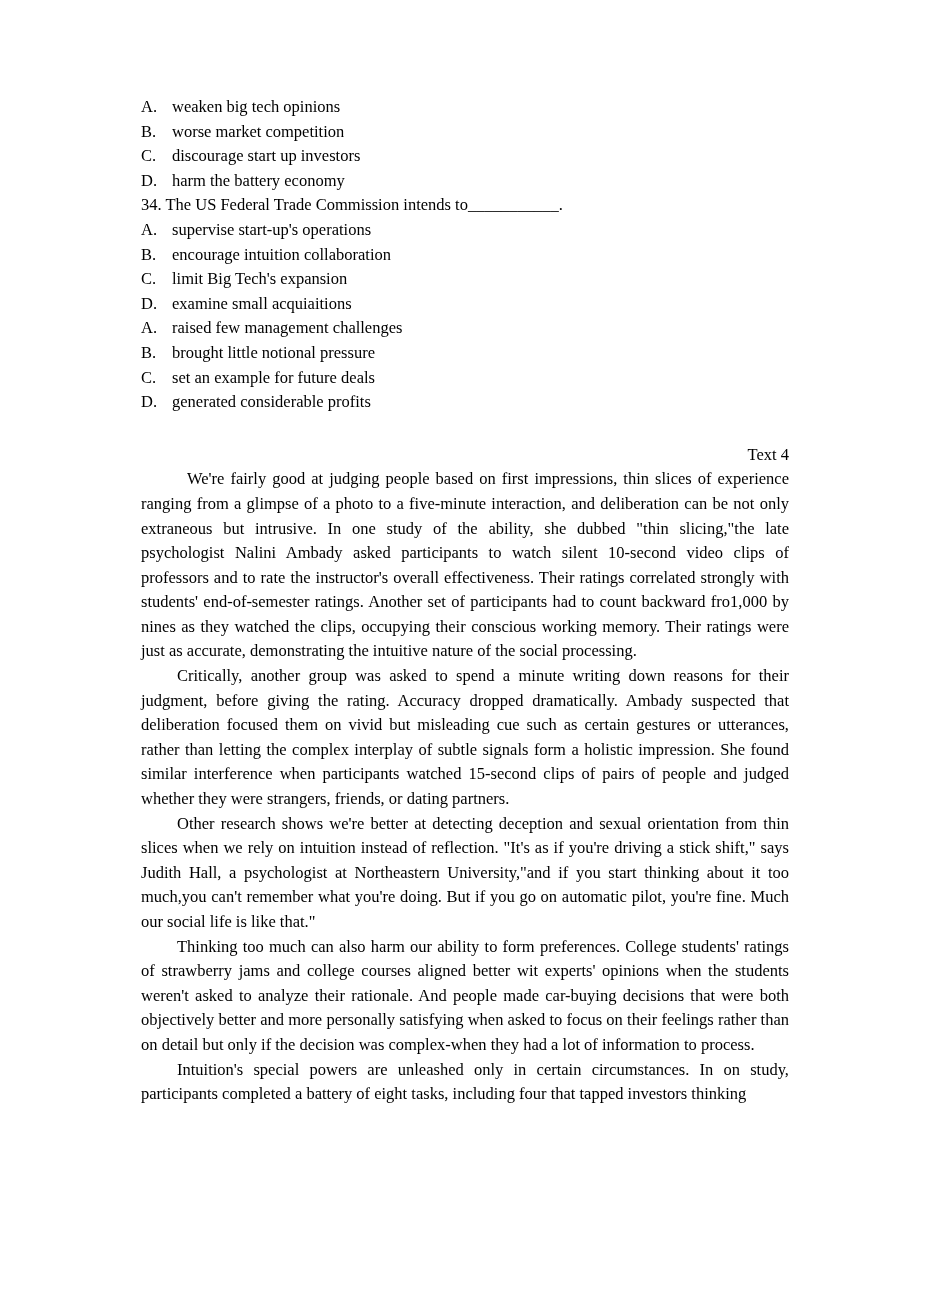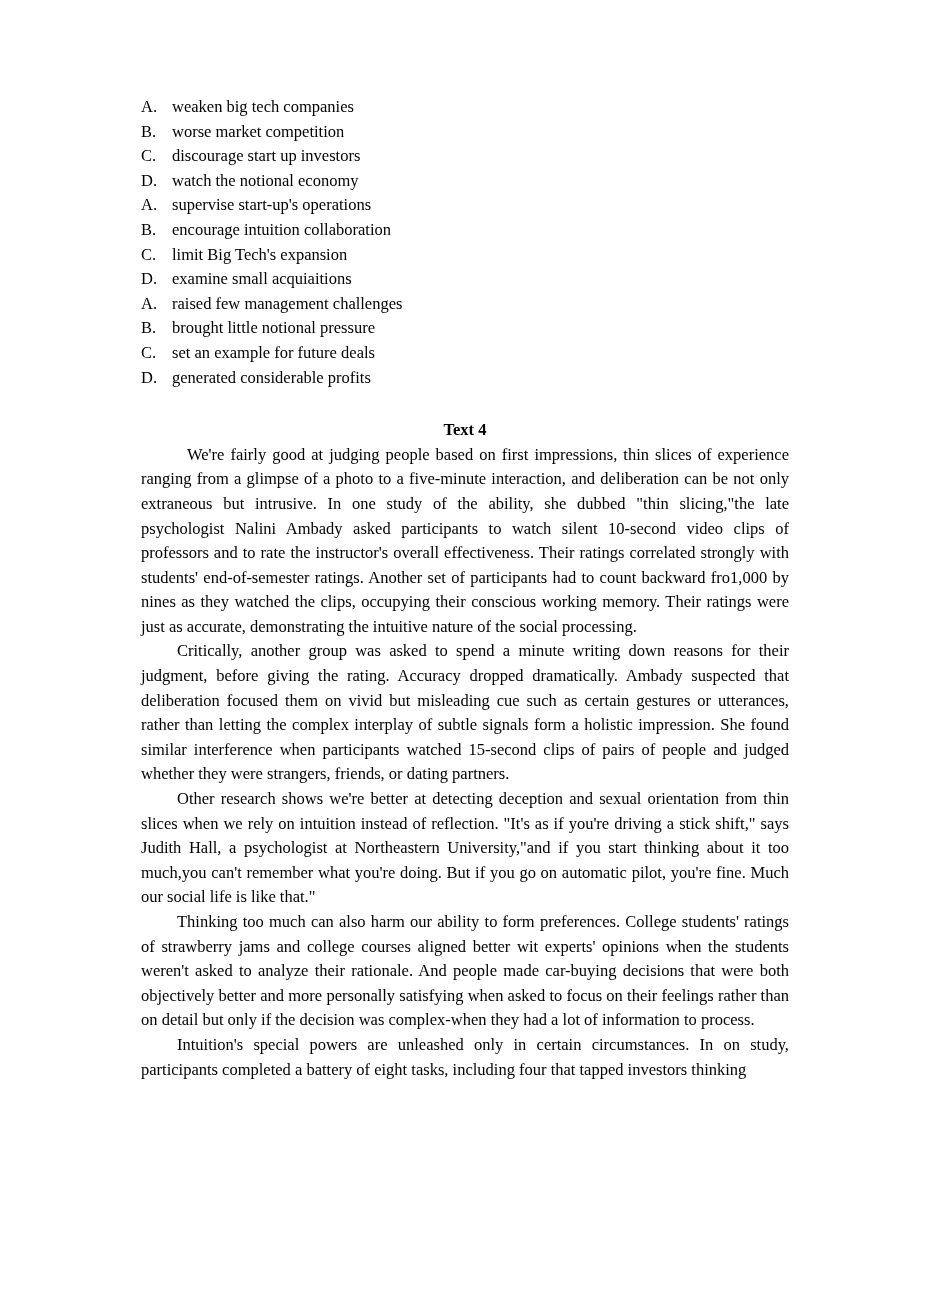--- a/index.html
+++ b/index.html
@@ -34,59 +34,60 @@
     width: 31px;
   }
   .opt-text {
     flex: 1;
   }
   .stem {
     white-space: nowrap;
   }
   .heading {
     margin-top: 28px;
-    text-align: center;
-    font-weight: bold;
+    text-align: right;
+    font-weight: normal;
   }
   .para {
     text-align: justify;
   }
   .para.first-para {
     text-indent: 46px;
   }
   .para.body-para {
     text-indent: 36px;
   }
 </style>
 </head>
 <body>
 
 <div class="page">
   <div class="content">
 
     <div>
       <div class="opt">
         <span class="opt-label">A.</span>
-        <span class="opt-text">weaken big tech companies</span>
+        <span class="opt-text">weaken big tech opinions</span>
       </div>
       <div class="opt">
         <span class="opt-label">B.</span>
         <span class="opt-text">worse market competition</span>
       </div>
       <div class="opt">
         <span class="opt-label">C.</span>
         <span class="opt-text">discourage start up investors</span>
       </div>
       <div class="opt">
         <span class="opt-label">D.</span>
-        <span class="opt-text">watch the notional economy</span>
+        <span class="opt-text">harm the battery economy</span>
       </div>
     </div>
 
     <div>
+      <div class="stem">34. The US Federal Trade Commission intends to___________.</div>
       <div class="opt">
         <span class="opt-label">A.</span>
         <span class="opt-text">supervise start-up's operations</span>
       </div>
       <div class="opt">
         <span class="opt-label">B.</span>
         <span class="opt-text">encourage intuition collaboration</span>
       </div>
       <div class="opt">
         <span class="opt-label">C.</span>

